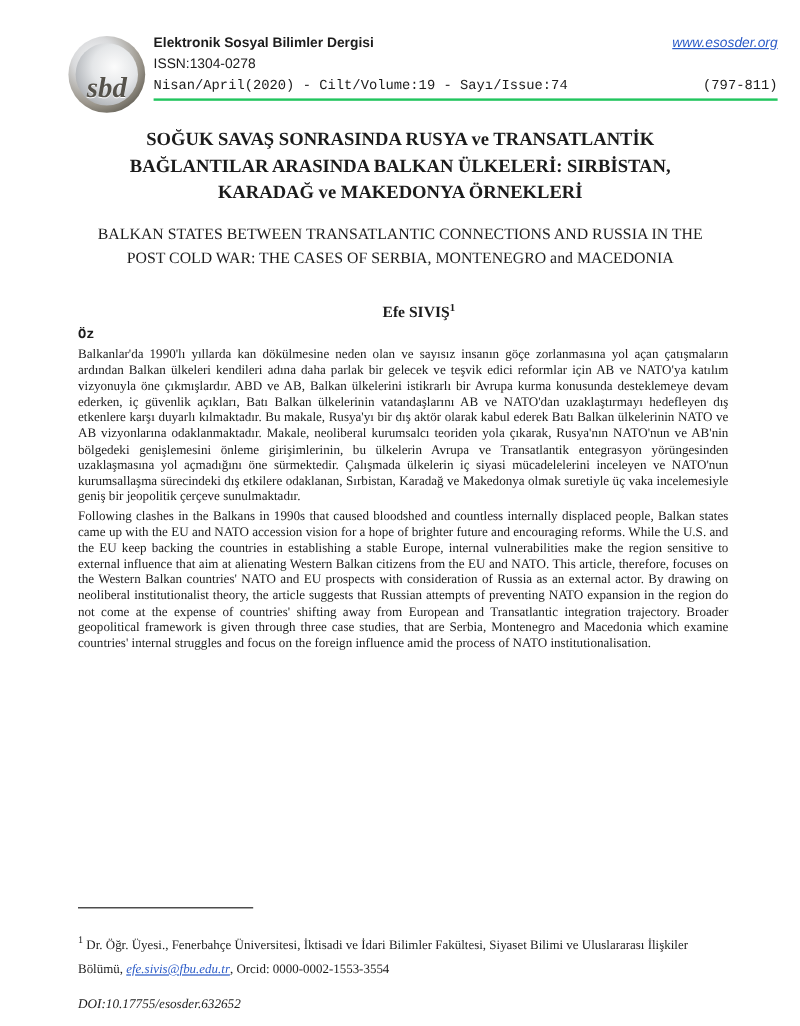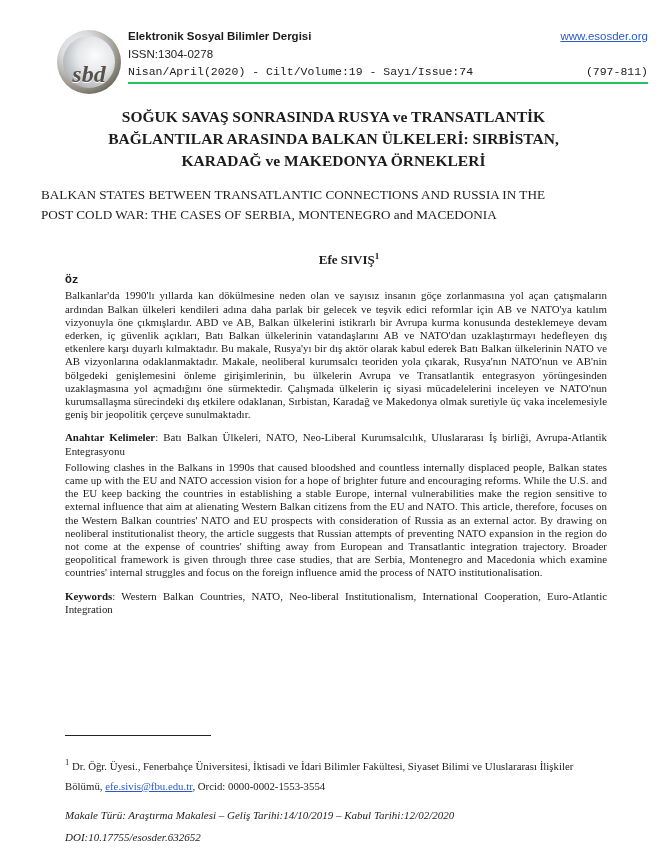--- a/index.html
+++ b/index.html
@@ -6,21 +6,21 @@
   .page {
     position:relative;
     width:667px; height:855px;
     margin:0 auto;
     background:#ffffff;
     font-family:"Liberation Serif", serif;
     color:#1c1c1c;
     overflow:hidden;
     box-sizing:border-box;
   }
-  a { color:#2a5ac7; text-decoration:underline; cursor:pointer; }
+  a { color:#2a5ac7; text-decoration:underline; cursor:pointer;font-style:italic; }
 
   
   .header {
     display:flex;
     margin:28px 19px 0 57px;
     font-family:"Liberation Sans", sans-serif;
   }
   .logo {
     flex:0 0 auto;
     width:64px; height:64px;
@@ -51,21 +51,21 @@
 
   
   .title-tr {
     margin:12px auto 10px; width:580px;
     text-align:center;
     font-size:15.5px; font-weight:bold; line-height:22px;
     white-space:pre-line;
   }
   .title-en {
     margin:13px auto 0; width:585px;
-    text-align:left;
+    text-align:center;
     font-size:13.2px; font-weight:normal; line-height:20px;
     white-space:pre-line;
   }
   .author {
     margin-top:26px;
     text-align:center;
     font-size:13px; font-weight:bold;margin-left:31px;
   }
   .author sup { font-size:9px; }
 
@@ -136,31 +136,24 @@
 POST COLD WAR: THE CASES OF SERBIA, MONTENEGRO and MACEDONIA</h2>
 
   <div class="author">
     <span>Efe SIVIŞ</span><sup>1</sup>
   </div>
 
   <div class="content">
 
     <div class="section-heading">Öz</div>
     <p class="body-text">Balkanlar'da 1990'lı yıllarda kan dökülmesine neden olan ve sayısız insanın göçe zorlanmasına yol açan çatışmaların ardından Balkan ülkeleri kendileri adına daha parlak bir gelecek ve teşvik edici reformlar için AB ve NATO'ya katılım vizyonuyla öne çıkmışlardır. ABD ve AB, Balkan ülkelerini istikrarlı bir Avrupa kurma konusunda desteklemeye devam ederken, iç güvenlik açıkları, Batı Balkan ülkelerinin vatandaşlarını AB ve NATO'dan uzaklaştırmayı hedefleyen dış etkenlere karşı duyarlı kılmaktadır. Bu makale, Rusya'yı bir dış aktör olarak kabul ederek Batı Balkan ülkelerinin NATO ve AB vizyonlarına odaklanmaktadır. Makale, neoliberal kurumsalcı teoriden yola çıkarak, Rusya'nın NATO'nun ve AB'nin bölgedeki genişlemesini önleme girişimlerinin, bu ülkelerin Avrupa ve Transatlantik entegrasyon yörüngesinden uzaklaşmasına yol açmadığını öne sürmektedir. Çalışmada ülkelerin iç siyasi mücadelelerini inceleyen ve NATO'nun kurumsallaşma sürecindeki dış etkilere odaklanan, Sırbistan, Karadağ ve Makedonya olmak suretiyle üç vaka incelemesiyle geniş bir jeopolitik çerçeve sunulmaktadır.</p>
-    <p class="body-text keywords">
-      <span class="kw-label">Anahtar Kelimeler</span><span>: Batı Balkan Ülkeleri, NATO, Neo-Liberal Kurumsalcılık, Uluslararası İş birliği, Avrupa-Atlantik Entegrasyonu</span>
-    </p>
 
     <p class="body-text">Following clashes in the Balkans in 1990s that caused bloodshed and countless internally displaced people, Balkan states came up with the EU and NATO accession vision for a hope of brighter future and encouraging reforms. While the U.S. and the EU keep backing the countries in establishing a stable Europe, internal vulnerabilities make the region sensitive to external influence that aim at alienating Western Balkan citizens from the EU and NATO. This article, therefore, focuses on the Western Balkan countries' NATO and EU prospects with consideration of Russia as an external actor. By drawing on neoliberal institutionalist theory, the article suggests that Russian attempts of preventing NATO expansion in the region do not come at the expense of countries' shifting away from European and Transatlantic integration trajectory. Broader geopolitical framework is given through three case studies, that are Serbia, Montenegro and Macedonia which examine countries' internal struggles and focus on the foreign influence amid the process of NATO institutionalisation.</p>
-    <p class="body-text keywords">
-      <span class="kw-label">Keywords</span><span>: Western Balkan Countries, NATO, Neo-liberal Institutionalism, International Cooperation, Euro-Atlantic Integration</span>
-    </p>
 
   </div>
 
   <div class="footer">
     <div class="footnote-rule"></div>
     <p class="footnote"><sup>1</sup><span> Dr. Öğr. Üyesi., Fenerbahçe Üniversitesi, İktisadi ve İdari Bilimler Fakültesi, Siyaset Bilimi ve Uluslararası İlişkiler Bölümü, </span><a>efe.sivis@fbu.edu.tr</a><span>, Orcid: 0000-0002-1553-3554</span></p>
-    <p class="meta">Makale Türü: Araştırma Makalesi – Geliş Tarihi:14/10/2019  – Kabul Tarihi:12/02/2020</p>
     <p class="meta">DOI:10.17755/esosder.632652</p>
   </div>
 
 </div>
 
 </body></html>

